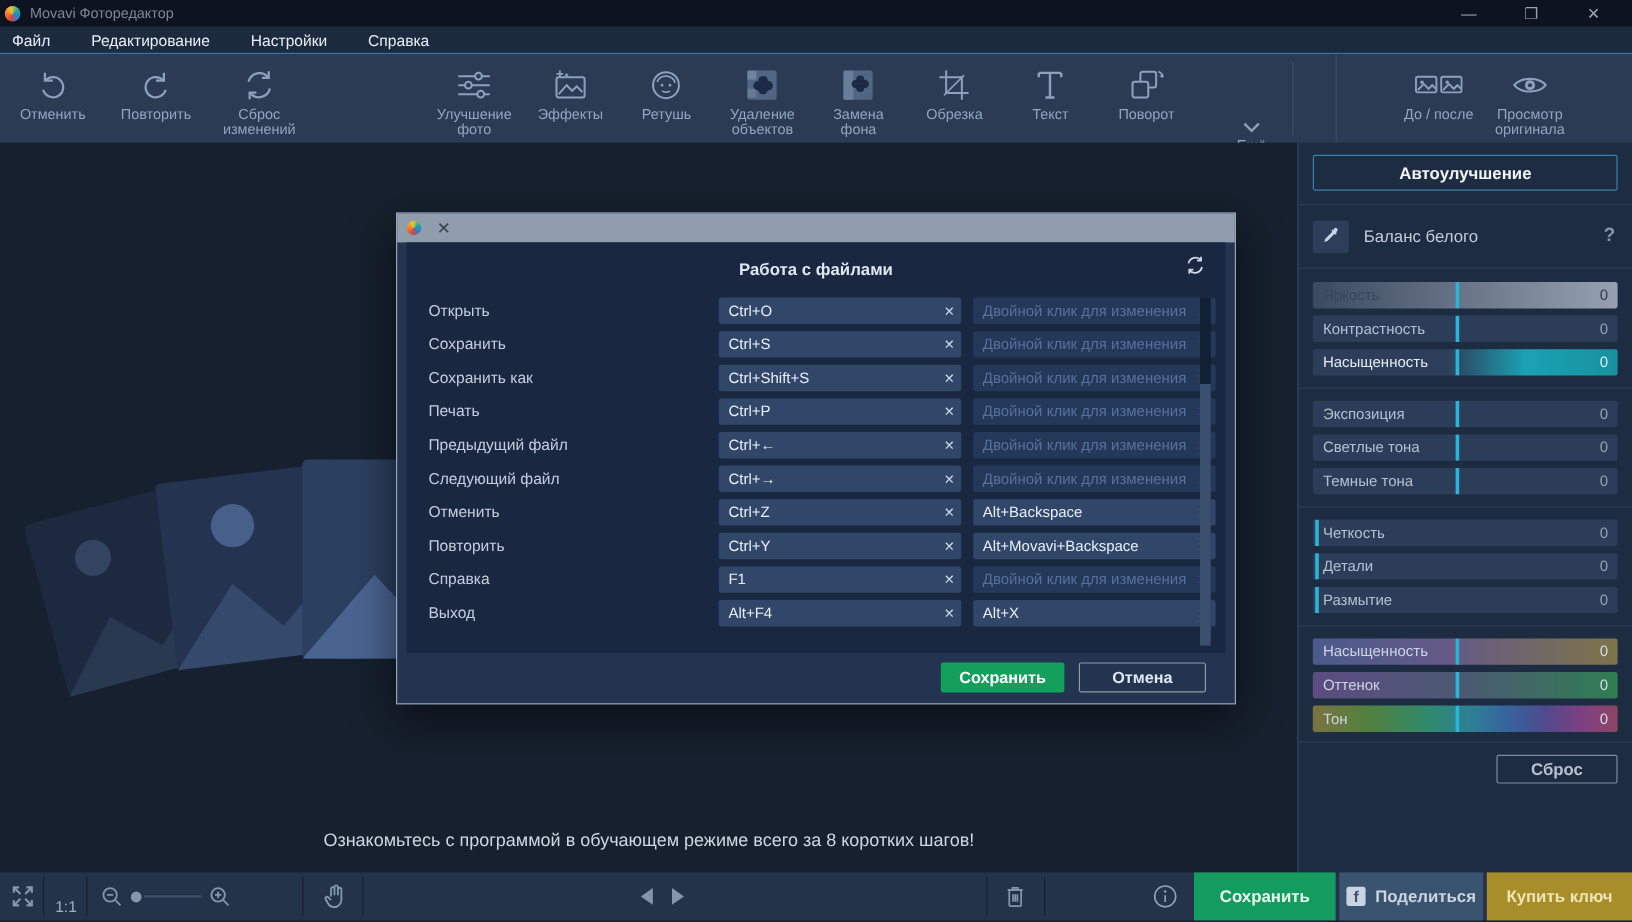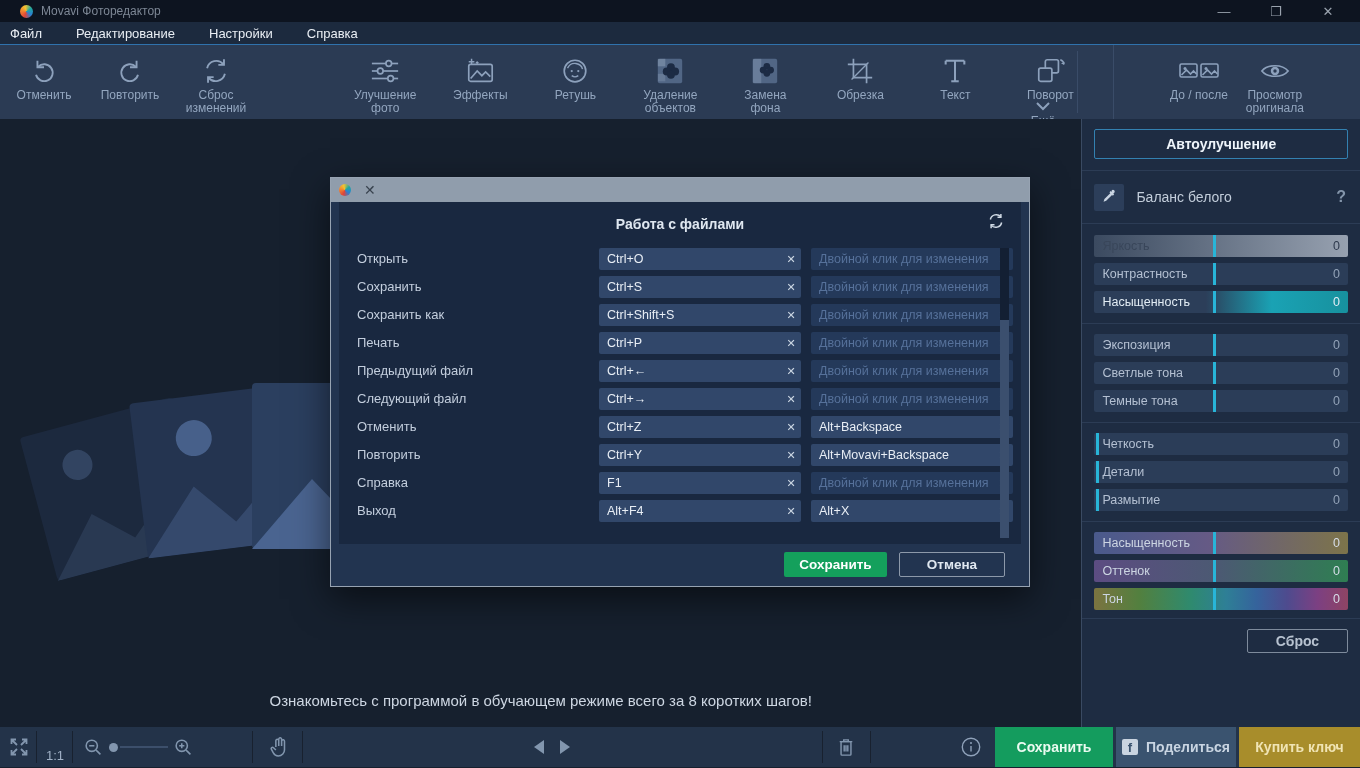--- a/index.html
+++ b/index.html
@@ -1,41 +1,41 @@
 <!DOCTYPE html>
 <html><head>
 <meta charset="utf-8">
 <style>
   * { margin:0; padding:0; box-sizing:border-box; }
   html,body { width:1360px; height:768px; overflow:hidden; }
   body { font-family:"Liberation Sans", sans-serif; background:#16202e; color:#c6d1e0; font-size:13px; }
   .app { position:relative; width:1360px; height:768px; }
 
   
-  .titlebar { height:22px; background:#0d1420; display:flex; align-items:center; padding-left:20px; }
+  .titlebar { height:22px; background:#0d1420; display:flex; align-items:center; padding-left:4px; }
   .logo { width:13px; height:13px; border-radius:50%;
           background:conic-gradient(from 200deg,#e04438,#f08030,#f4c430,#1fa7a0,#2b7fd4,#e04438); margin-right:8px; }
   .win-title { color:#7d8795; font-size:12px; flex:1; }
   .win-controls { display:flex; align-items:center; gap:28px; padding-right:20px; color:#9aa3ae; }
   .win-btn { width:24px; text-align:center; font-size:13px; cursor:default; }
 
   
   .menubar { height:23px; background:#1c2a3e; display:flex; align-items:center; gap:34px; padding-left:10px;
              border-bottom:1px solid #2f72ad; }
   .menu-item { color:#e9eef4; font-size:13px; }
 
   
   .toolbar { position:relative; height:74px; background:#2b3b54; color:#9db0c7; }
   .tb-group { position:absolute; top:0; height:74px; display:flex; align-items:stretch; }
   .tb-item { display:flex; flex-direction:column; align-items:center; justify-content:flex-start; padding-top:10px; }
   .tb-item .tb-icon { height:32px; display:flex; align-items:center; justify-content:center; color:#8da1bc; }
   .tb-item .tb-label { font-size:12px; line-height:13px; text-align:center; margin-top:2px; color:#93a6bf; white-space:pre-line; }
   .history { left:6px; gap:10px; }
   .history .tb-item { width:76px; }
-  .tools { left:350px; gap:25px; }
+  .tools { left:360px; gap:10px; }
   .tools .tb-item { min-width:70px; padding-left:4px; padding-right:4px; }
   .more-wrap { left:1014px; width:58px; }
   .more-wrap .tb-item { width:58px;margin-top:44px; }
   .tb-sep { position:absolute; top:6px; bottom:6px; width:1px; background:#3a4c68; }
   .right-tools { left:1113px; width:247px; justify-content:center; gap:18px; border-left:1px solid #3a4c68; }
   svg.ic { display:block; }
 
   
   .workspace { display:flex; height:608px; }
   .canvas { position:relative; width:1113px; height:608px; background:#16202e; overflow:hidden; }

